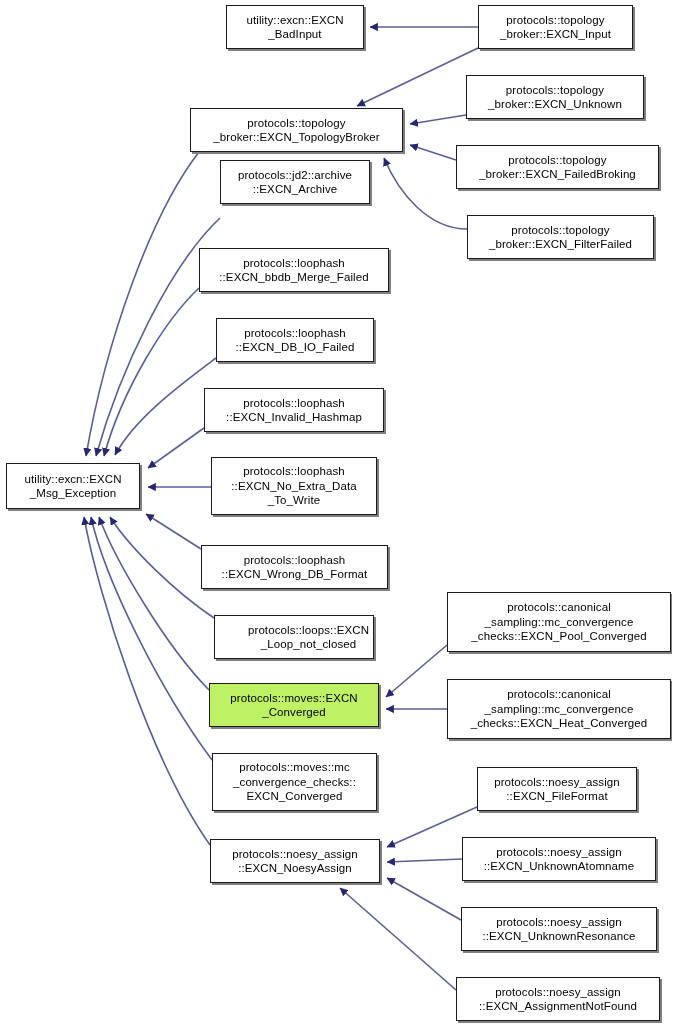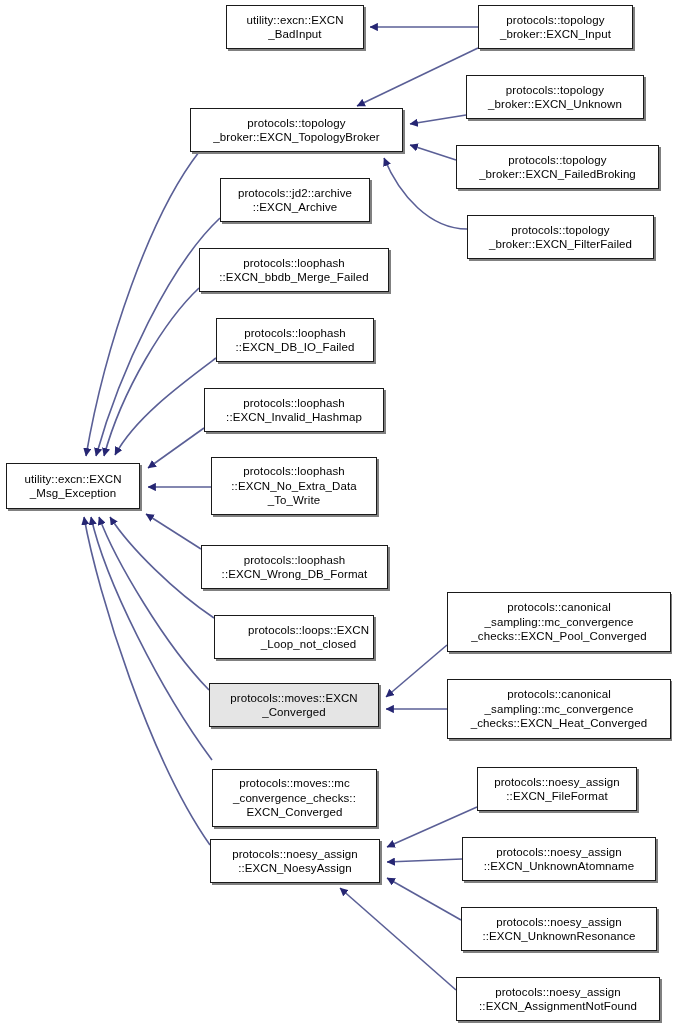--- a/index.html
+++ b/index.html
@@ -108,21 +108,21 @@
   </svg>
 
   <div class="node" style="left: 226px; top: 5px; width: 138px; height: 44px; background: rgb(255, 255, 255); border-color: rgb(26, 26, 26); color: rgb(0, 0, 0); box-shadow: rgb(128, 128, 128) 2px 2px 0px 0px;">
     <span class="node-label">utility::excn::EXCN
 _BadInput</span>
   </div>
   <div class="node" style="left: 190px; top: 108px; width: 213px; height: 44px; background: rgb(255, 255, 255); border-color: rgb(26, 26, 26); color: rgb(0, 0, 0); box-shadow: rgb(128, 128, 128) 2px 2px 0px 0px;">
     <span class="node-label">protocols::topology
 _broker::EXCN_TopologyBroker</span>
   </div>
-  <div class="node" style="left: 220px; top: 178px; width: 150px; height: 44px; background: rgb(255, 255, 255); border-color: rgb(26, 26, 26); color: rgb(0, 0, 0); box-shadow: rgb(128, 128, 128) 2px 2px 0px 0px;">
+  <div class="node" style="left: 220px; top: 160px; width: 150px; height: 44px; background: rgb(255, 255, 255); border-color: rgb(26, 26, 26); color: rgb(0, 0, 0); box-shadow: rgb(128, 128, 128) 2px 2px 0px 0px;">
     <span class="node-label">protocols::jd2::archive
 ::EXCN_Archive</span>
   </div>
   <div class="node" style="left: 199px; top: 248px; width: 190px; height: 44px; background: rgb(255, 255, 255); border-color: rgb(26, 26, 26); color: rgb(0, 0, 0); box-shadow: rgb(128, 128, 128) 2px 2px 0px 0px;">
     <span class="node-label">protocols::loophash
 ::EXCN_bbdb_Merge_Failed</span>
   </div>
   <div class="node" style="left: 216px; top: 318px; width: 158px; height: 44px; background: rgb(255, 255, 255); border-color: rgb(26, 26, 26); color: rgb(0, 0, 0); box-shadow: rgb(128, 128, 128) 2px 2px 0px 0px;">
     <span class="node-label">protocols::loophash
 ::EXCN_DB_IO_Failed</span>
@@ -137,25 +137,25 @@
 _To_Write</span>
   </div>
   <div class="node" style="left: 201px; top: 545px; width: 187px; height: 44px; background: rgb(255, 255, 255); border-color: rgb(26, 26, 26); color: rgb(0, 0, 0); box-shadow: rgb(128, 128, 128) 2px 2px 0px 0px;">
     <span class="node-label">protocols::loophash
 ::EXCN_Wrong_DB_Format</span>
   </div>
   <div class="node" style="left: 214px; top: 615px; width: 160px; height: 44px; background: rgb(255, 255, 255); border-color: rgb(26, 26, 26); color: rgb(0, 0, 0); box-shadow: rgb(128, 128, 128) 2px 2px 0px 0px; padding-left: 32px;">
     <span class="node-label">protocols::loops::EXCN
 _Loop_not_closed</span>
   </div>
-  <div class="node" style="left: 209px; top: 683px; width: 170px; height: 44px; background: #e5e5e5; border-color: rgb(26, 26, 26); color: rgb(0, 0, 0); box-shadow: rgb(128, 128, 128) 2px 2px 0px 0px;">
+  <div class="node" style="left: 209px; top: 683px; width: 170px; height: 44px; background: #bef264; border-color: rgb(26, 26, 26); color: rgb(0, 0, 0); box-shadow: rgb(128, 128, 128) 2px 2px 0px 0px;">
     <span class="node-label">protocols::moves::EXCN
 _Converged</span>
   </div>
-  <div class="node" style="left: 212px; top: 753px; width: 165px; height: 58px; background: rgb(255, 255, 255); border-color: rgb(26, 26, 26); color: rgb(0, 0, 0); box-shadow: rgb(128, 128, 128) 2px 2px 0px 0px; margin-top: 16px;">
+  <div class="node" style="left: 212px; top: 753px; width: 165px; height: 58px; background: rgb(255, 255, 255); border-color: rgb(26, 26, 26); color: rgb(0, 0, 0); box-shadow: rgb(128, 128, 128) 2px 2px 0px 0px;">
     <span class="node-label">protocols::moves::mc
 _convergence_checks::
 EXCN_Converged</span>
   </div>
   <div class="node" style="left: 210px; top: 839px; width: 170px; height: 44px; background: rgb(255, 255, 255); border-color: rgb(26, 26, 26); color: rgb(0, 0, 0); box-shadow: rgb(128, 128, 128) 2px 2px 0px 0px;">
     <span class="node-label">protocols::noesy_assign
 ::EXCN_NoesyAssign</span>
   </div>
   <div class="node" style="left: 6px; top: 463px; width: 134px; height: 46px; background: rgb(255, 255, 255); border-color: rgb(26, 26, 26); color: rgb(0, 0, 0); box-shadow: rgb(128, 128, 128) 2px 2px 0px 0px;">
     <span class="node-label">utility::excn::EXCN

